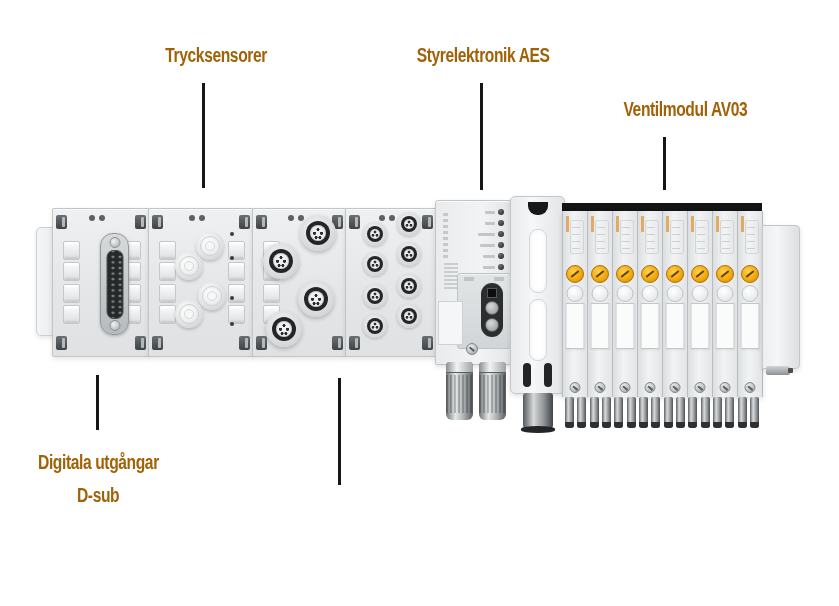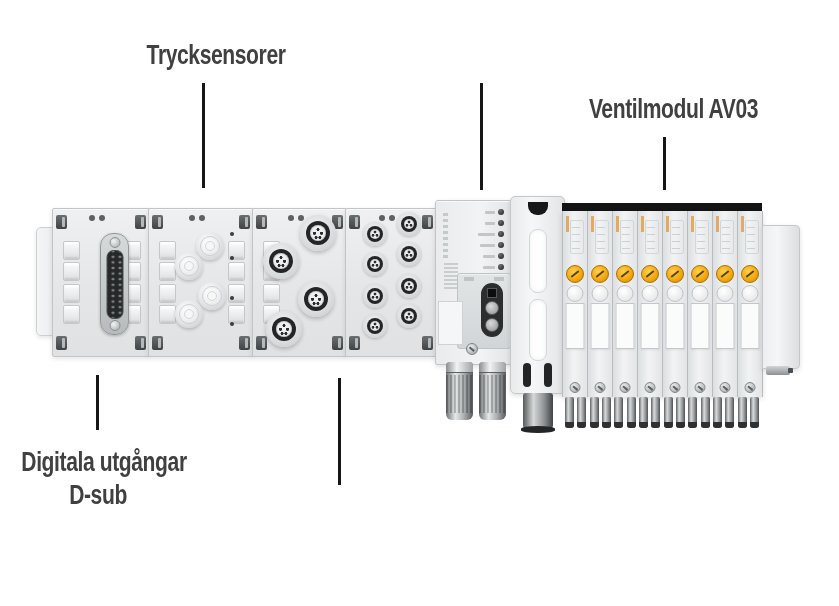--- a/index.html
+++ b/index.html
@@ -1,20 +1,20 @@
 <!DOCTYPE html>
 <html><head>
 <meta charset="utf-8">
 <style>
   html,body{margin:0;padding:0;}
   body{font-family:"Liberation Sans", sans-serif;}
   .stage{position:relative;width:839px;height:606px;background:#ffffff;overflow:hidden;}
 
   
-  .callout{position:absolute;color:#404040;font-weight:700;font-size:27px;line-height:30px;
+  .callout{position:absolute;color:#a16207;font-weight:700;font-size:20px;line-height:30px;
            text-align:center;white-space:nowrap;}
   .callout .cond{display:inline-block;transform:scaleX(0.78);transform-origin:center;letter-spacing:-0.5px;}
   .callout-line{position:absolute;width:3px;background:#161616;}
 
   
   .module{position:absolute;top:208px;height:147px;
           background:linear-gradient(180deg,#eef0f1,#e4e6e8 55%,#dfe1e3);
           border:1px solid #c2c5c8;border-radius:2px;
           box-shadow:inset 0 1px 0 #f8f9fa,0 2px 5px rgba(0,0,0,.10);}
   .latch{position:absolute;width:11px;height:14px;border-radius:2px;
@@ -193,21 +193,24 @@
   .fit::after{content:"";position:absolute;left:0;right:0;bottom:0;height:6px;background:#2e3032;border-radius:0 0 3px 3px;}
 </style>
 </head>
 <body>
 
 <div class="stage">
 
   <div class="callout" style="left:116px;top:40px;width:200px;">
     <span class="cond">Trycksensorer</span>
   </div>
-  <div class="callout" style="left:565px;top:94px;width:200px;">
+  <div class="callout" style="left:383px;top:40px;width:200px;">
+    <span class="cond">Styrelektronik AES</span>
+  </div>
+  <div class="callout" style="left:565px;top:94px;width:200px;text-align:right;">
     <span class="cond">Ventilmodul AV03</span>
   </div>
   <div class="callout" style="left:-2px;top:446px;width:200px;line-height:33px;">
     <span class="cond">Digitala utgångar</span><br>
     <span class="cond">D-sub</span>
   </div>
 
   <div class="callout-line" style="left:202px;top:83px;height:105px;"></div>
   <div class="callout-line" style="left:480px;top:83px;height:107px;"></div>
   <div class="callout-line" style="left:663px;top:137px;height:53px;"></div>

